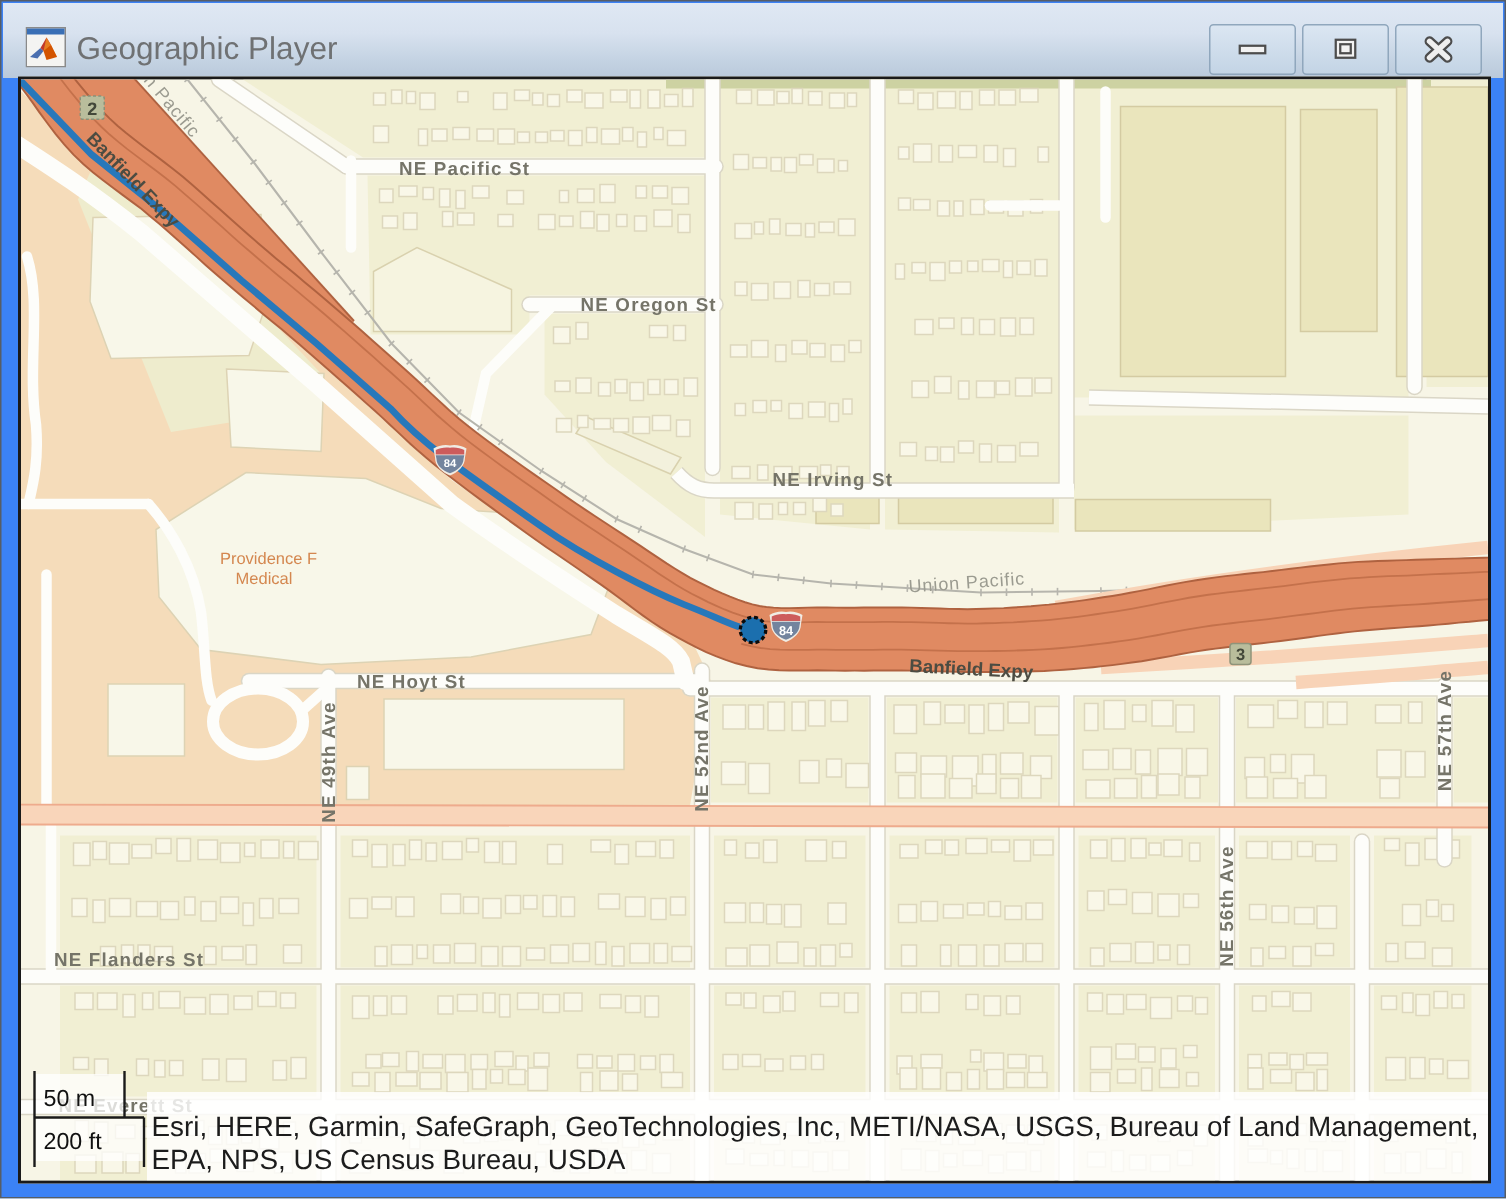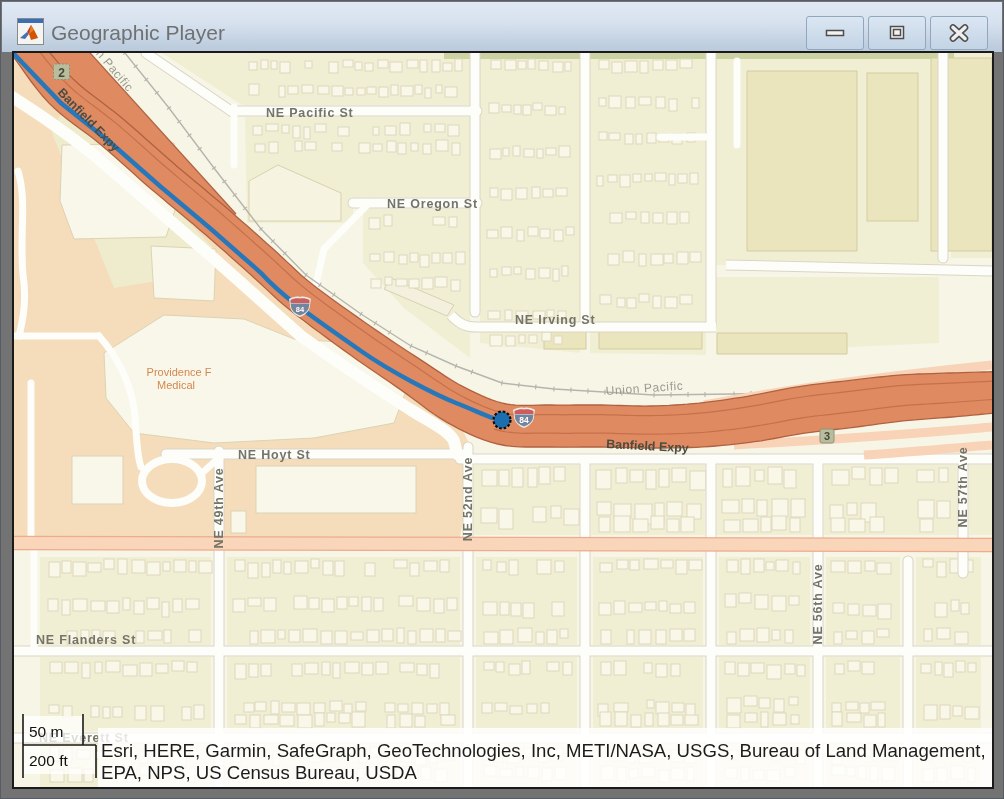--- a/index.html
+++ b/index.html
@@ -1,15 +1,15 @@
 <!DOCTYPE html>
 <html><head><meta charset="utf-8"><style>
 *{margin:0;padding:0;box-sizing:border-box}
 html,body{width:1004px;height:799px;overflow:hidden;font-family:"Liberation Sans",sans-serif}
-#win{position:relative;width:1004px;height:799px;background:#737373;border:1px solid #565d66}
+#win{position:relative;width:1004px;height:799px;background:#3b82f6;border:1px solid #565d66}
 #titlebar{position:absolute;left:1px;top:1px;right:1px;height:50px;background:linear-gradient(#dfe8f4,#d8e2ef 40%,#c3d2e2 78%,#bac9db)}
 #icon{position:absolute;left:15px;top:16px;width:27px;height:27px}
 #title{position:absolute;left:49px;top:19px;font-size:21px;color:#6f7173}
 .wbtn{position:absolute;top:14px;width:58px;height:34px;border:1px solid #90a7bd;border-radius:3px;background:linear-gradient(#dbe6f2,#c3d4e5)}
 #map{position:absolute;left:11px;top:50px;width:982px;height:738px;border:2px solid #1a1a1a;background:#f7f5e6}
 </style></head><body>
 <div id="win">
 <div id="titlebar">
  <svg id="icon" viewBox="0 0 27 27">
   <rect x="0.5" y="0.5" width="26" height="26" fill="#f4f4f2" stroke="#8a8a8a"></rect>

